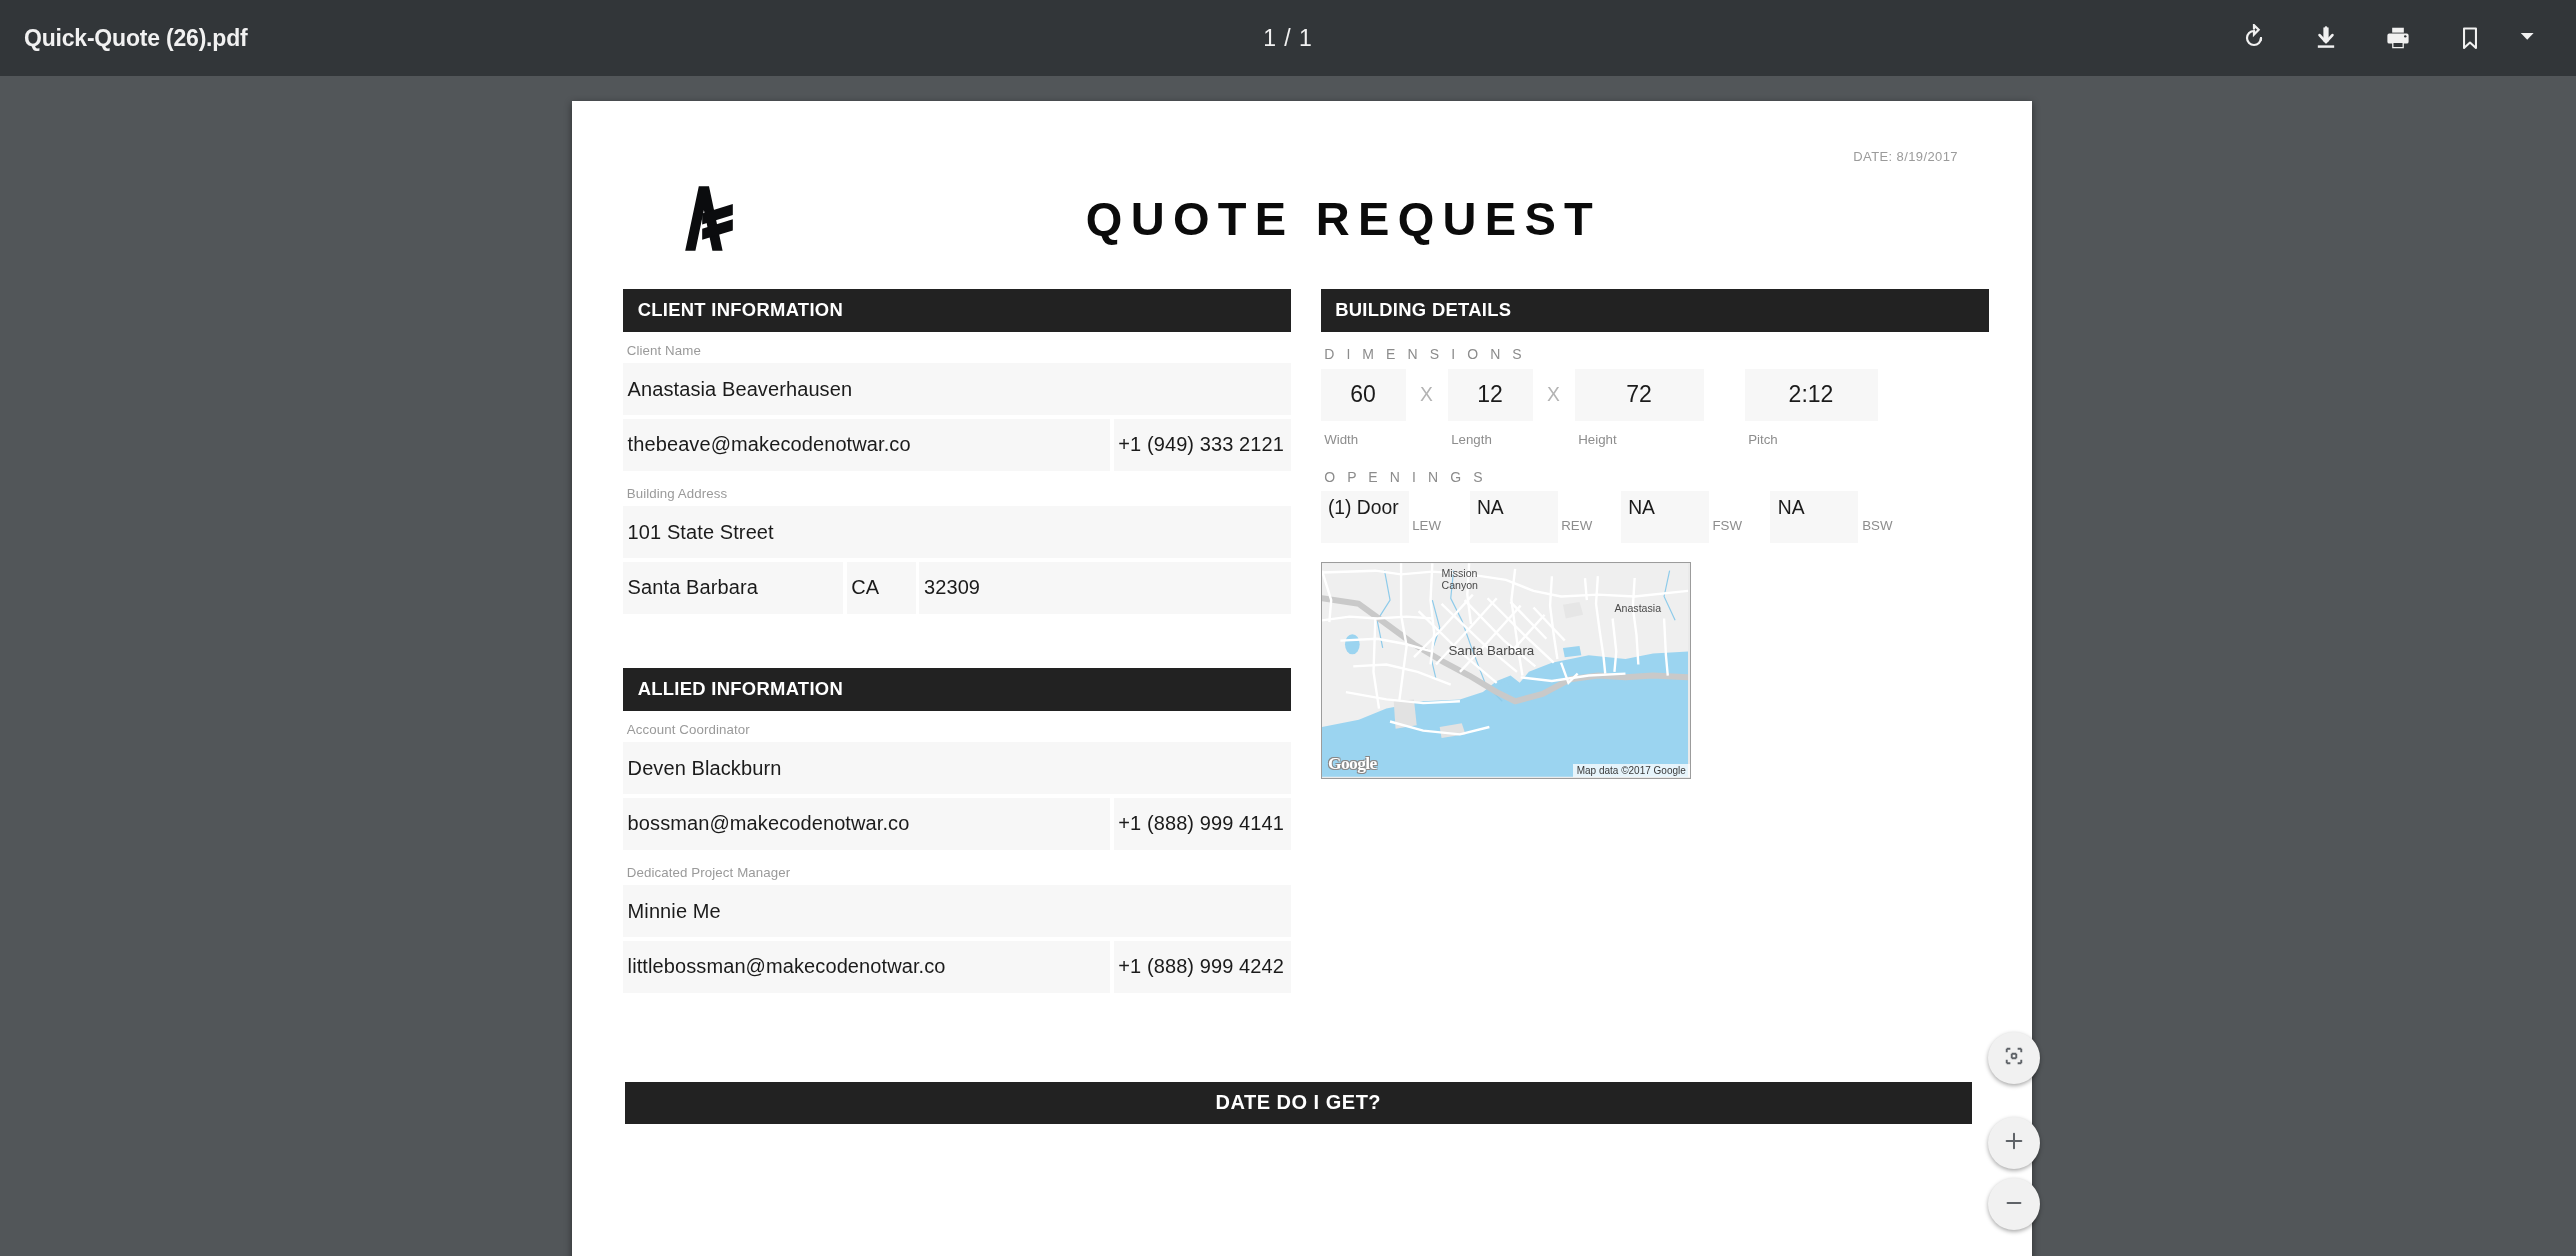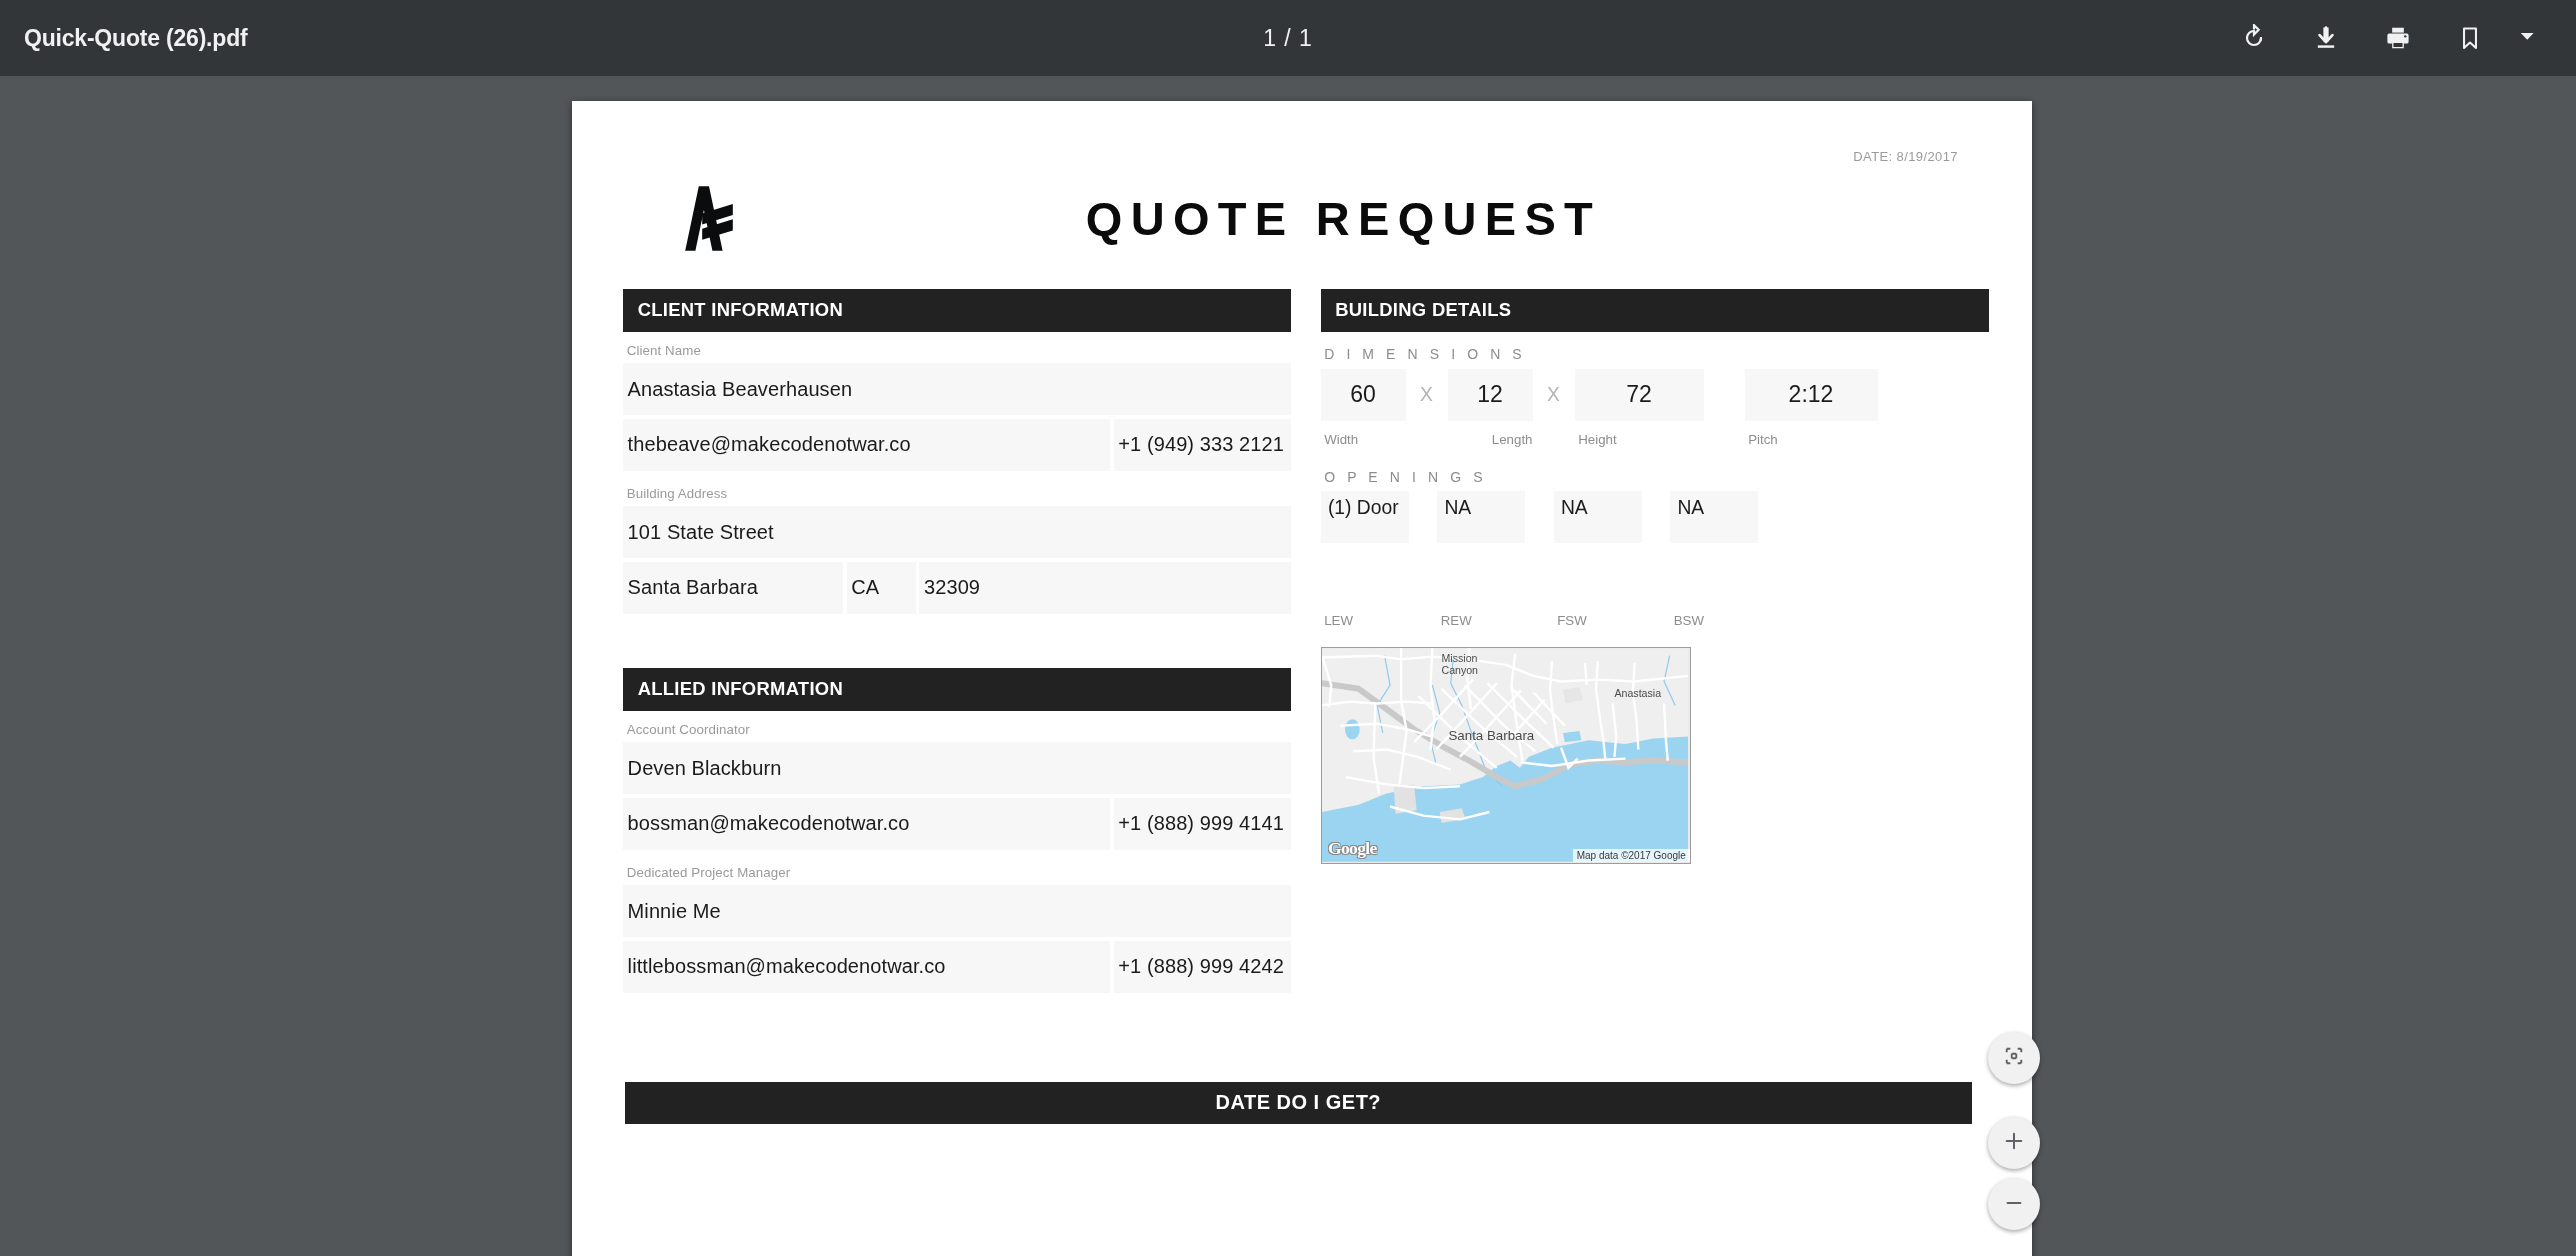--- a/index.html
+++ b/index.html
@@ -175,30 +175,30 @@
     color: #b4b4b4;
   }
   .dim-cell { display: flex; flex-direction: column; }
   .dim-cell .dim-box { width: 100%; }
   .dim-sub {
     font-size: 13.3px;
     color: #8d8d8d;
     padding: 11px 0 0 3.7px;
   }
   .dim-w  { flex: 0 0 85px; }
-  .dim-l  { flex: 0 0 85px; text-align: right; }
+  .dim-l  { flex: 0 0 85px; }
   .dim-h  { flex: 0 0 129px; }
   .dim-spacer { flex: 0 0 41px; }
   .dim-p  { flex: 0 0 133px; }
 
   .open-row {
     display: flex;
     gap: 28.5px;
   }
-  .open-cell { flex: 0 0 88px; display: flex; flex-direction: column; gap: 43px; }
+  .open-cell { flex: 0 0 88px; display: flex; flex-direction: row; }
   .open-box {
     background: #f7f7f7;
     height: 52px;
     width: 88px;
     display: flex; align-items: flex-start;
     padding: 5.5px 0 0 7.4px;
     font-size: 19.3px;
     color: #1b1b1b;
     white-space: nowrap;
   }

